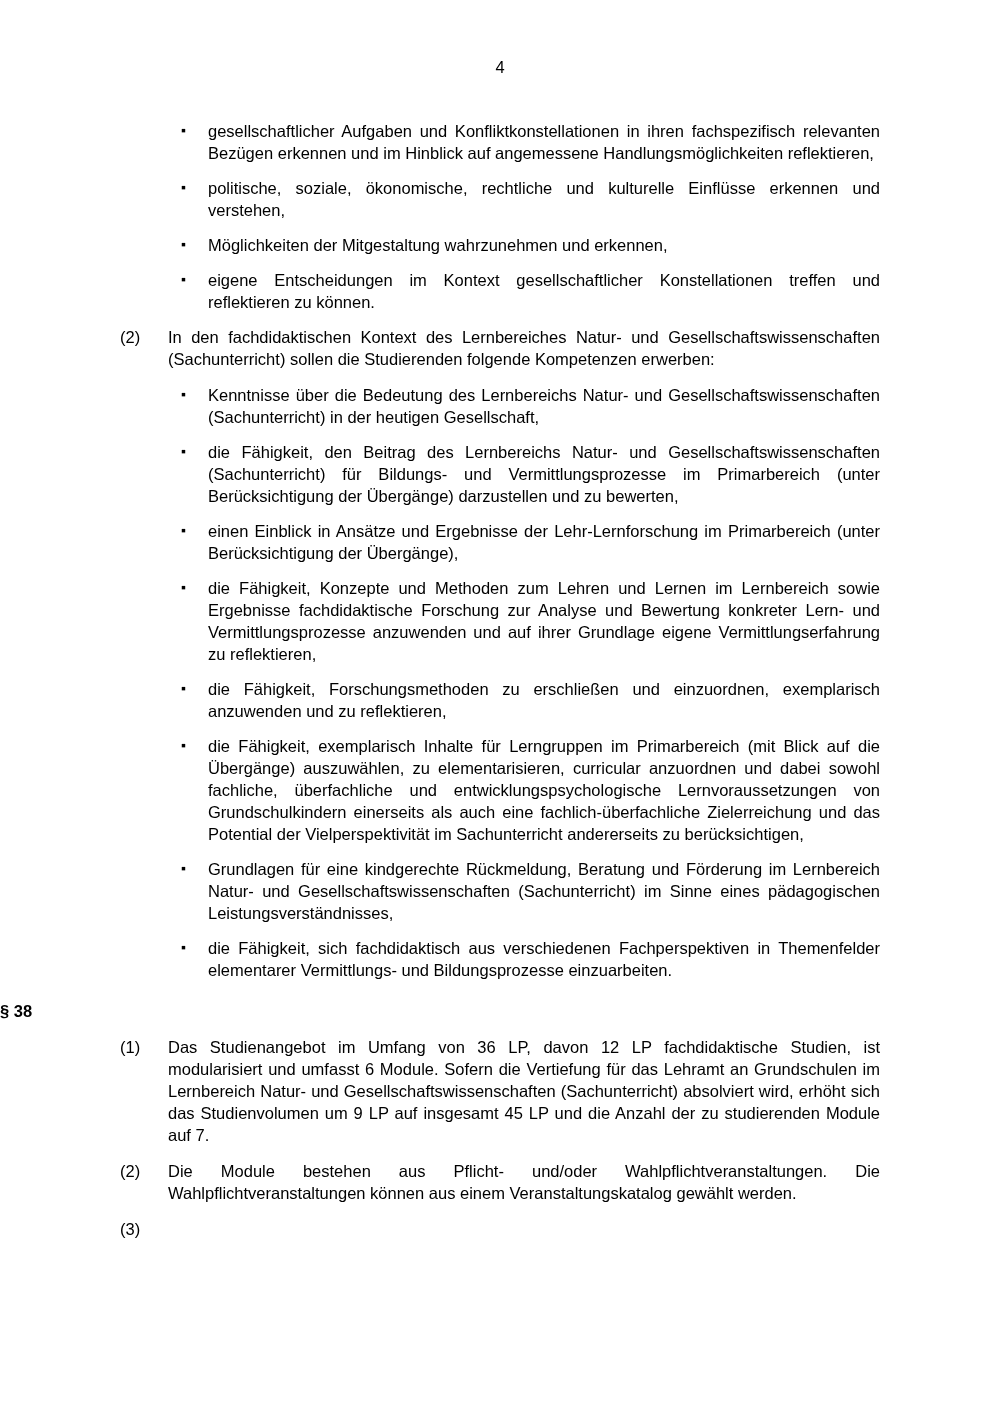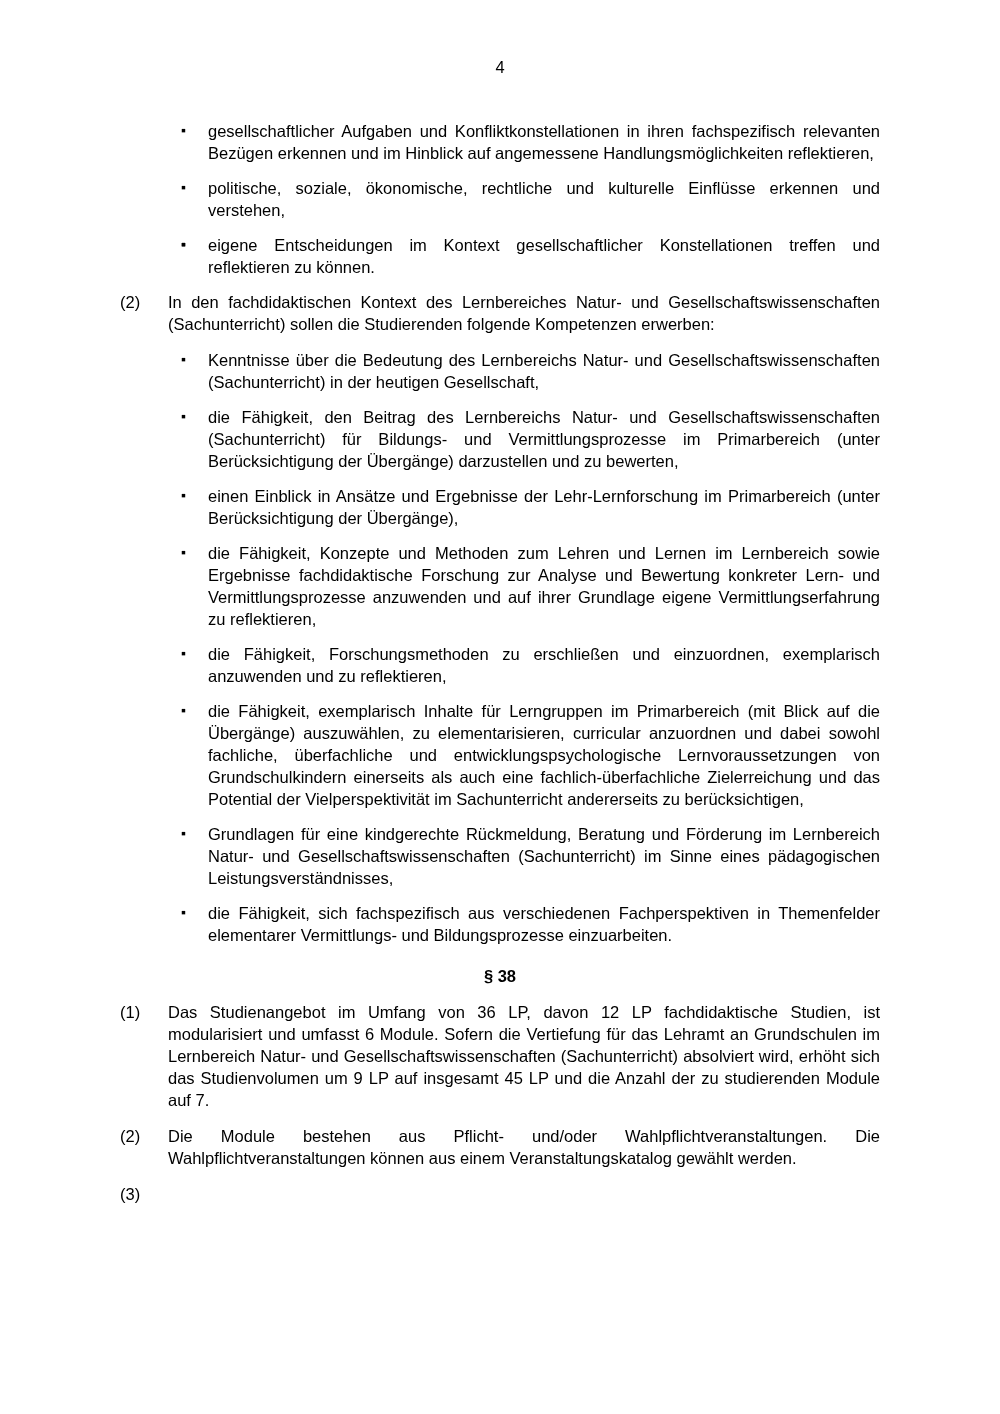--- a/index.html
+++ b/index.html
@@ -37,21 +37,20 @@
     position: relative;
     margin: 0 120px 14px 168px;
     text-align: justify;
   }
   .numbered .num {
     position: absolute;
     left: -48px;
     top: 0;
   }
   .section-heading {
-    text-align: center;
     font-weight: bold;
     margin: 19px 0 14px 0;
   }
 </style>
 </head>
 <body>
 
 <div class="doc">
 
   <div class="page-number">4</div>
@@ -59,20 +58,21 @@
   <div class="bullet-item">
     <span class="marker">▪</span>
     <span>gesellschaftlicher Aufgaben und Konfliktkonstellationen in ihren fachspezifisch relevanten Bezügen erkennen und im Hinblick auf angemessene Handlungsmöglichkeiten reflektieren,</span>
   </div>
   <div class="bullet-item">
     <span class="marker">▪</span>
     <span>politische, soziale, ökonomische, rechtliche und kulturelle Einflüsse erkennen und verstehen,</span>
   </div>
   <div class="bullet-item">
     <span class="marker">▪</span>
+    <span>Möglichkeiten der Mitgestaltung wahrzunehmen und erkennen,</span>
   </div>
   <div class="bullet-item">
     <span class="marker">▪</span>
     <span>eigene Entscheidungen im Kontext gesellschaftlicher Konstellationen treffen und reflektieren zu können.</span>
   </div>
 
   <div class="numbered">
     <span class="num">(2)</span>
     <span>In den fachdidaktischen Kontext des Lernbereiches Natur- und Gesellschaftswissenschaften (Sachunterricht) sollen die Studierenden folgende Kompetenzen erwerben:</span>
   </div>
@@ -100,21 +100,21 @@
   <div class="bullet-item">
     <span class="marker">▪</span>
     <span>die Fähigkeit, exemplarisch Inhalte für Lerngruppen im Primarbereich (mit Blick auf die Übergänge) auszuwählen, zu elementarisieren, curricular anzuordnen und dabei sowohl fachliche, überfachliche und entwicklungspsychologische Lernvoraussetzungen von Grundschulkindern einerseits als auch eine fachlich-überfachliche Zielerreichung und das Potential der Vielperspektivität im Sachunterricht andererseits zu berücksichtigen,</span>
   </div>
   <div class="bullet-item">
     <span class="marker">▪</span>
     <span>Grundlagen für eine kindgerechte Rückmeldung, Beratung und Förderung im Lernbereich Natur- und Gesellschaftswissenschaften (Sachunterricht) im Sinne eines pädagogischen Leistungsverständnisses,</span>
   </div>
   <div class="bullet-item">
     <span class="marker">▪</span>
-    <span>die Fähigkeit, sich fachspezifisch aus verschiedenen Fachperspektiven in Themenfelder elementarer Vermittlungs- und Bildungsprozesse einzuarbeiten.</span>
+    <span>die Fähigkeit, sich fachdidaktisch aus verschiedenen Fachperspektiven in Themenfelder elementarer Vermittlungs- und Bildungsprozesse einzuarbeiten.</span>
   </div>
 
   <div class="section-heading">
     <div>§ 38</div>
   </div>
 
   <div class="numbered">
     <span class="num">(1)</span>
     <span>Das Studienangebot im Umfang von 36 LP, davon 12 LP fachdidaktische Studien, ist modularisiert und umfasst 6 Module. Sofern die Vertiefung für das Lehramt an Grundschulen im Lernbereich Natur- und Gesellschaftswissenschaften (Sachunterricht) absolviert wird, erhöht sich das Studienvolumen um 9 LP auf insgesamt 45 LP und die Anzahl der zu studierenden Module auf 7.</span>
   </div>

